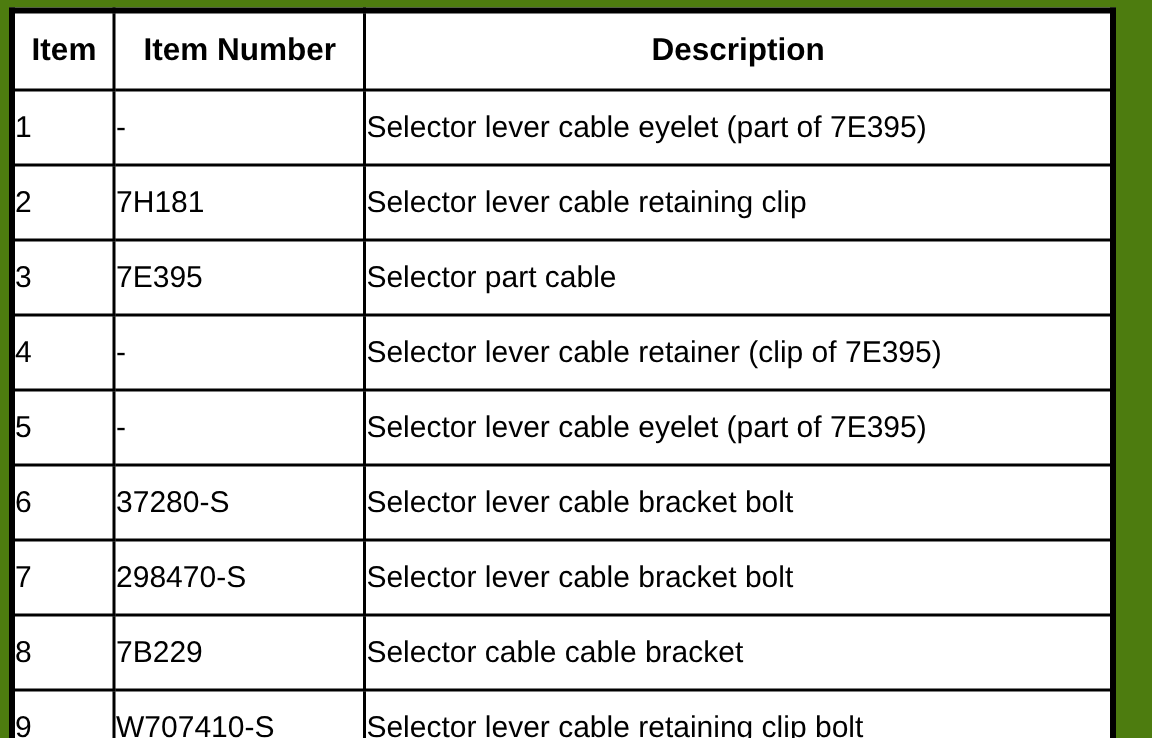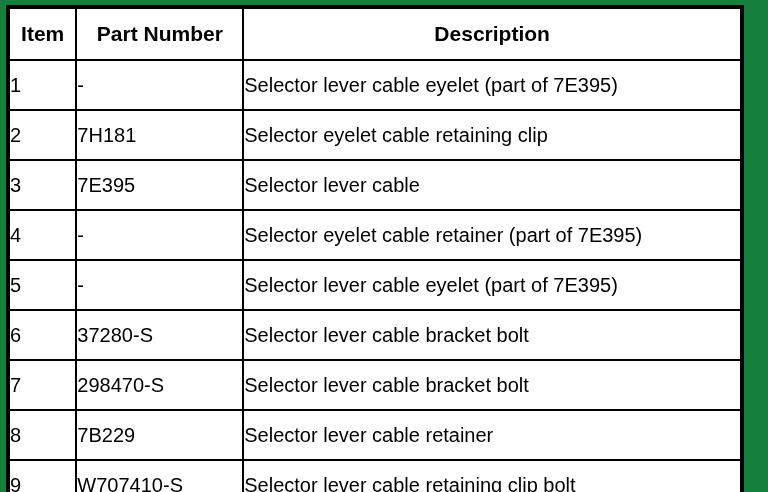--- a/index.html
+++ b/index.html
@@ -13,21 +13,21 @@
     height: 492px;
     overflow: hidden;
     font-family: "Liberation Sans", sans-serif;
     color: #000000;
   }
 
   #page {
     position: relative;
     width: 768px;
     height: 492px;
-    background: #15803d;
+    background: #4d7c0f;
   }
 
   
   .parts-table {
     position: absolute;
     left: 6px;
     top: 5px;
     width: 738px;
     border-collapse: collapse;
     table-layout: fixed;
@@ -82,65 +82,65 @@
   <table class="parts-table">
     <colgroup>
       <col class="col-item">
       <col class="col-partnumber">
       <col class="col-description">
     </colgroup>
 
     <thead>
       <tr>
         <th class="nowrap">Item</th>
-        <th class="nowrap">Part Number</th>
+        <th class="nowrap">Item Number</th>
         <th class="nowrap">Description</th>
       </tr>
     </thead>
 
     <tbody id="table-body">
         <tr>
           <td class="cell-pad-item nowrap">1</td>
           <td class="cell-pad-part nowrap">-</td>
           <td class="cell-pad-description nowrap">Selector lever cable eyelet (part of 7E395)</td>
         </tr>
         <tr>
           <td class="cell-pad-item nowrap">2</td>
           <td class="cell-pad-part nowrap">7H181</td>
-          <td class="cell-pad-description nowrap">Selector eyelet cable retaining clip</td>
+          <td class="cell-pad-description nowrap">Selector lever cable retaining clip</td>
         </tr>
         <tr>
           <td class="cell-pad-item nowrap">3</td>
           <td class="cell-pad-part nowrap">7E395</td>
-          <td class="cell-pad-description nowrap">Selector lever cable</td>
+          <td class="cell-pad-description nowrap">Selector part cable</td>
         </tr>
         <tr>
           <td class="cell-pad-item nowrap">4</td>
           <td class="cell-pad-part nowrap">-</td>
-          <td class="cell-pad-description nowrap">Selector eyelet cable retainer (part of 7E395)</td>
+          <td class="cell-pad-description nowrap">Selector lever cable retainer (clip of 7E395)</td>
         </tr>
         <tr>
           <td class="cell-pad-item nowrap">5</td>
           <td class="cell-pad-part nowrap">-</td>
           <td class="cell-pad-description nowrap">Selector lever cable eyelet (part of 7E395)</td>
         </tr>
         <tr>
           <td class="cell-pad-item nowrap">6</td>
           <td class="cell-pad-part nowrap">37280-S</td>
           <td class="cell-pad-description nowrap">Selector lever cable bracket bolt</td>
         </tr>
         <tr>
           <td class="cell-pad-item nowrap">7</td>
           <td class="cell-pad-part nowrap">298470-S</td>
           <td class="cell-pad-description nowrap">Selector lever cable bracket bolt</td>
         </tr>
         <tr>
           <td class="cell-pad-item nowrap">8</td>
           <td class="cell-pad-part nowrap">7B229</td>
-          <td class="cell-pad-description nowrap">Selector lever cable retainer</td>
+          <td class="cell-pad-description nowrap">Selector cable cable bracket</td>
         </tr>
         <tr>
           <td class="cell-pad-item nowrap">9</td>
           <td class="cell-pad-part nowrap">W707410-S</td>
           <td class="cell-pad-description nowrap">Selector lever cable retaining clip bolt</td>
         </tr>
       </tbody>
   </table>
 
 </div>

